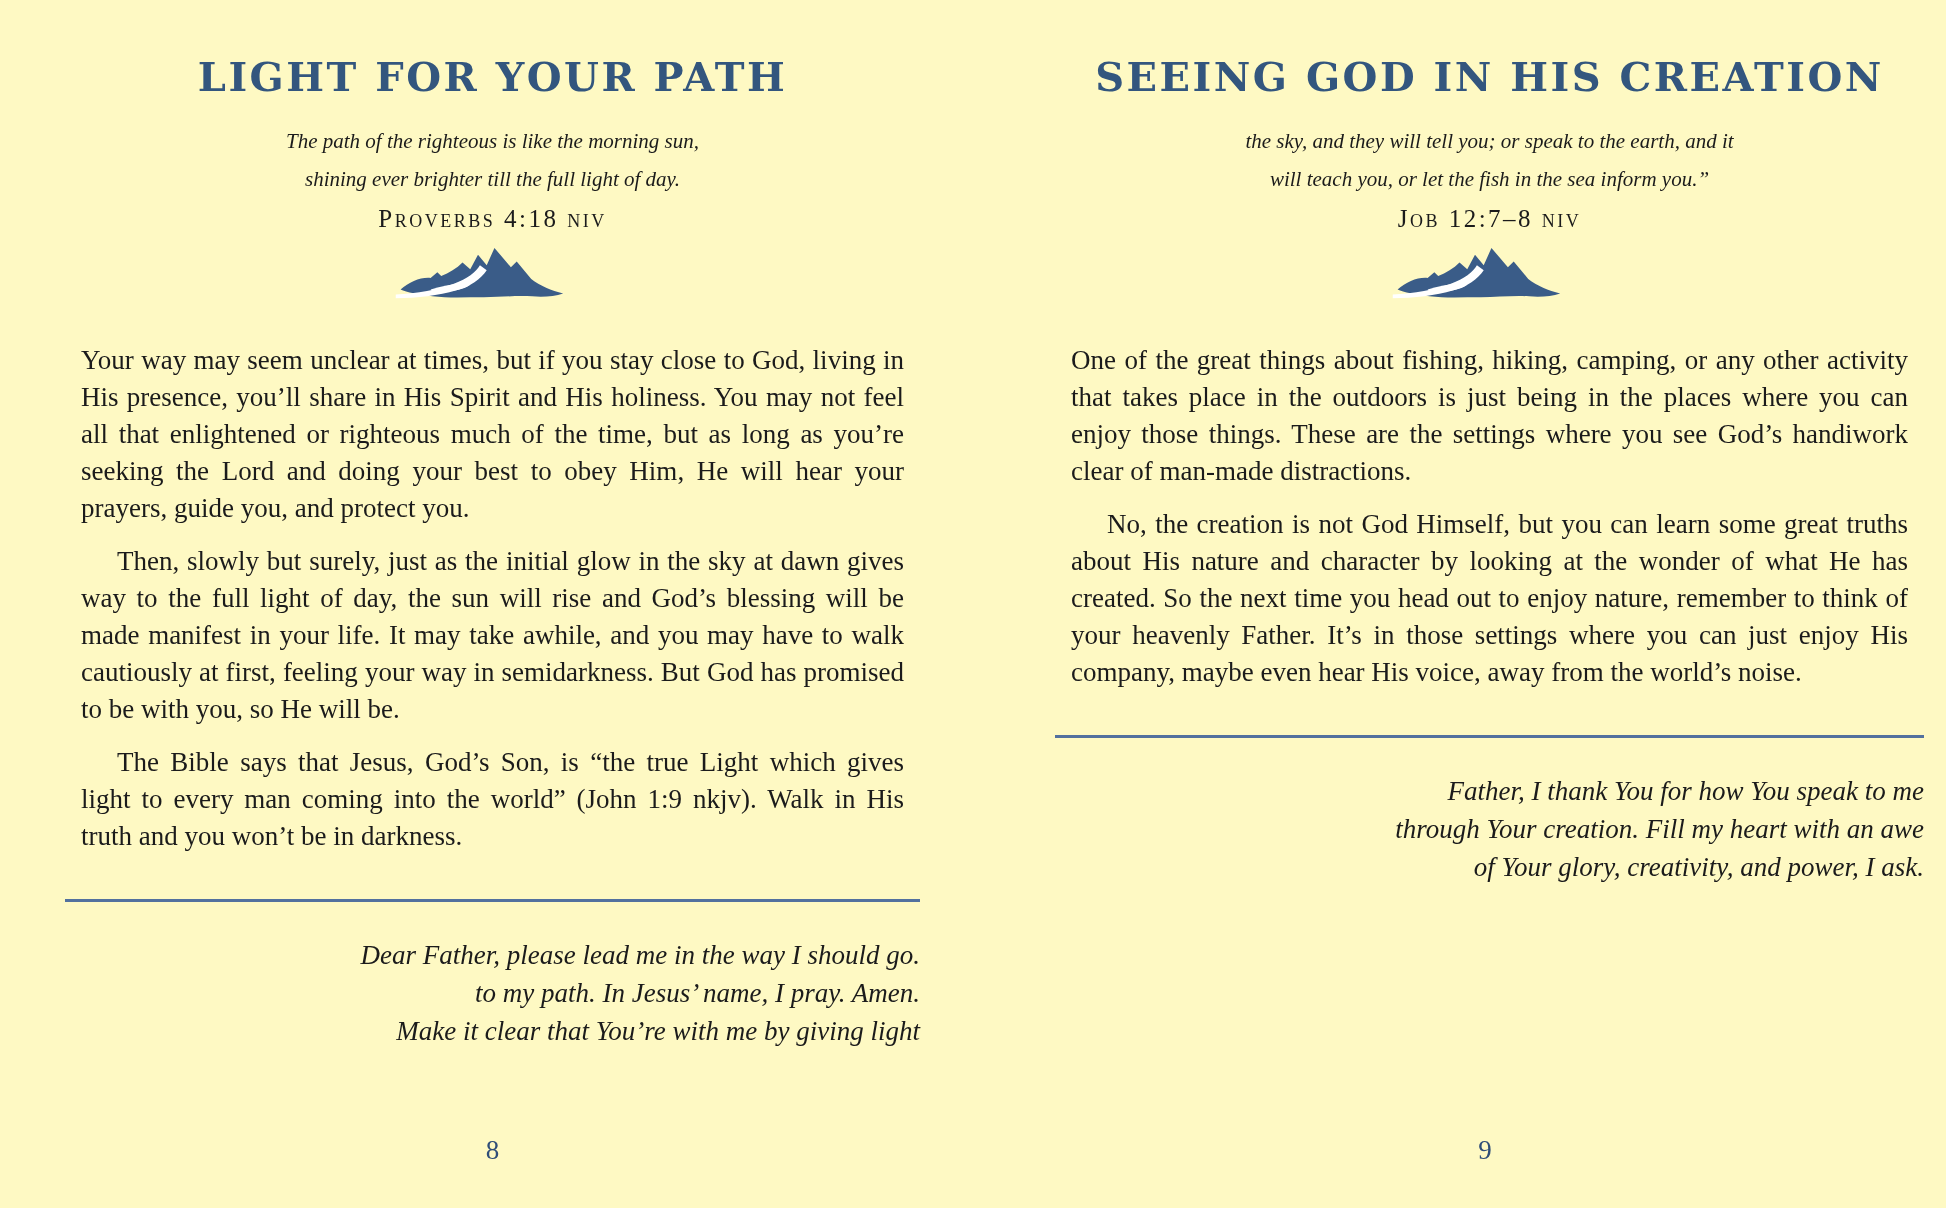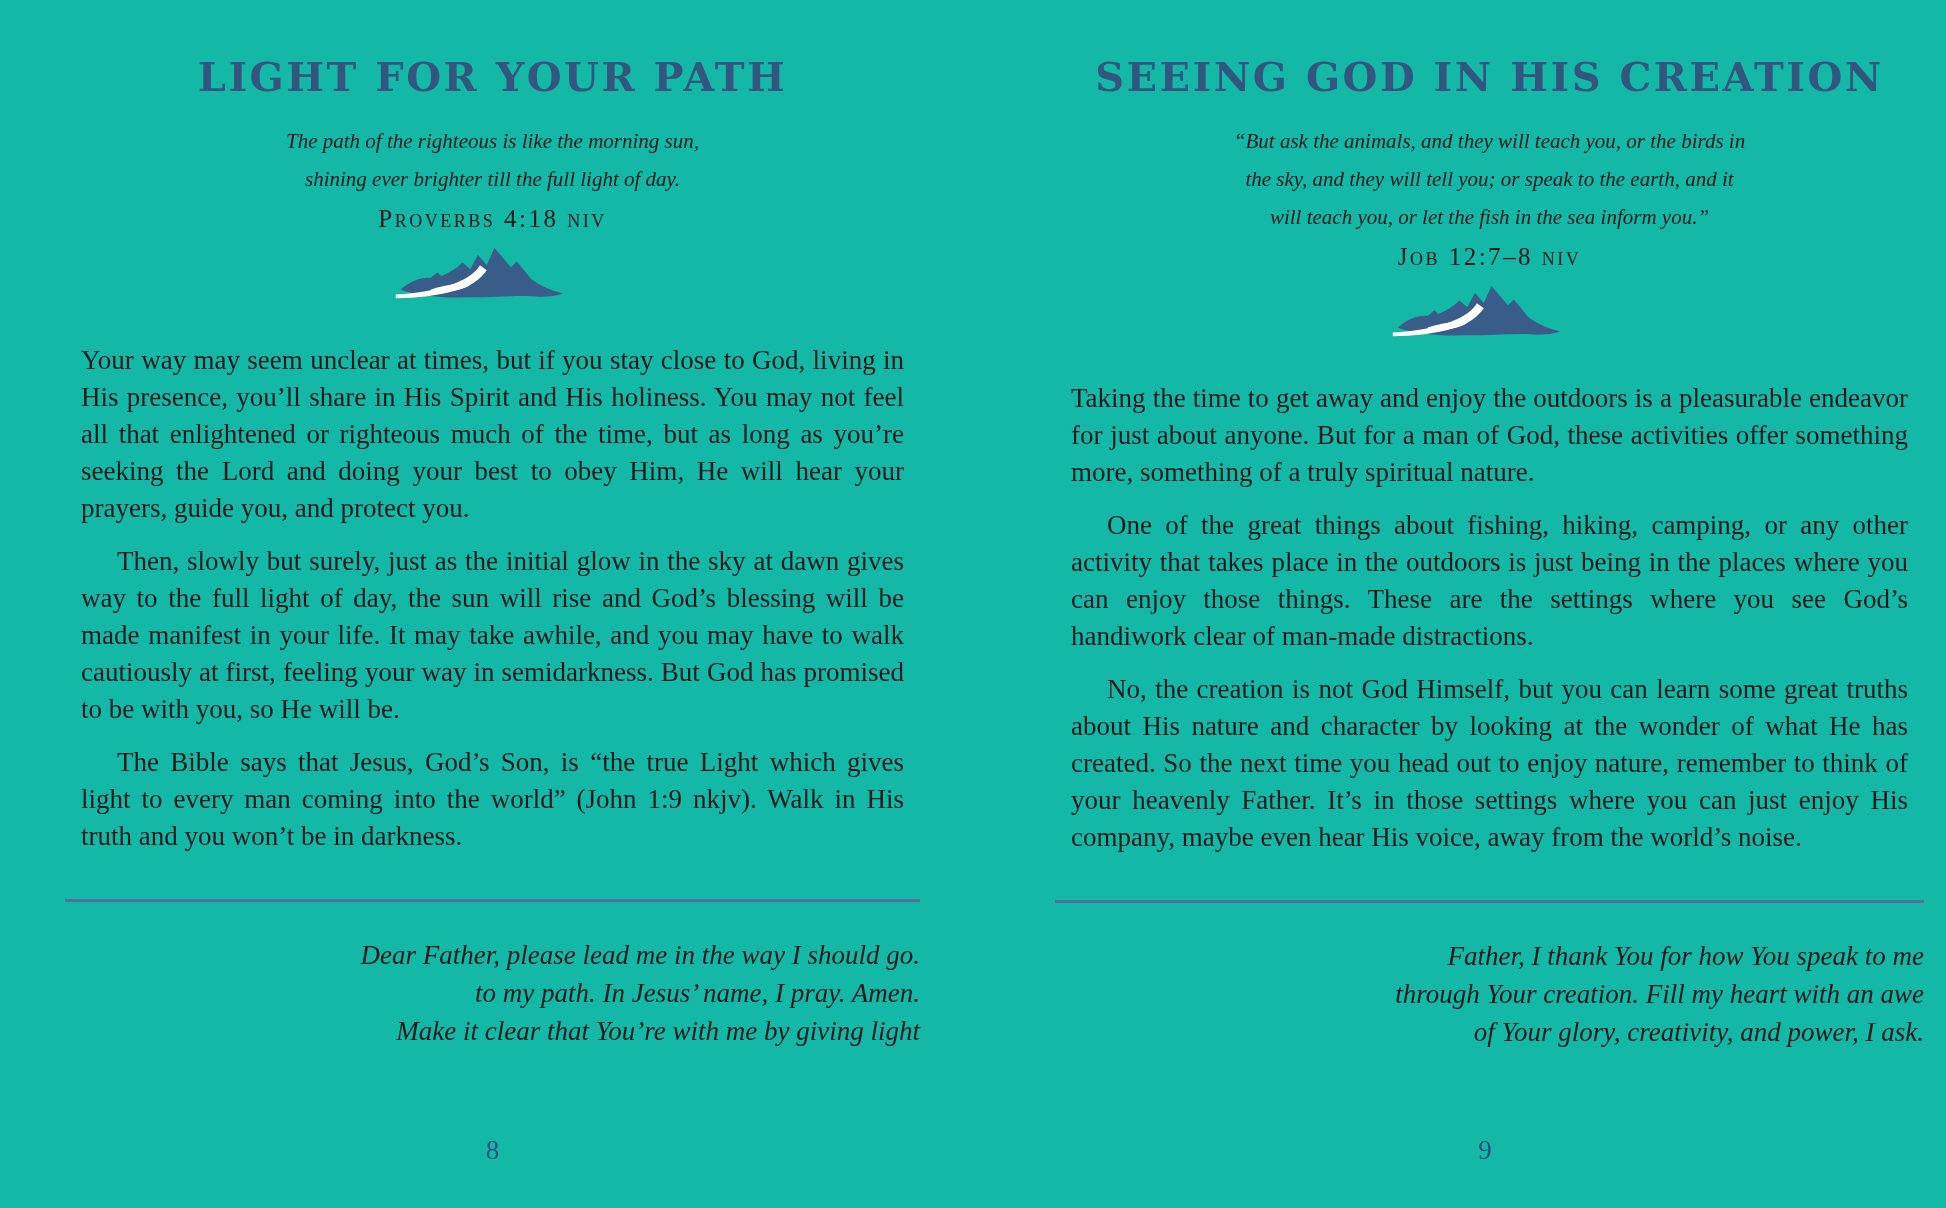--- a/index.html
+++ b/index.html
@@ -3,21 +3,21 @@
 <meta charset="utf-8">
 <style>
   html, body {
     margin: 0;
     padding: 0;
     background: #ffffff;
   }
   .spread {
     width: 1946px;
     height: 1208px;
-    background: #14b8a6;
+    background: #fef9c3;
     display: flex;
     font-family: "Liberation Serif", serif;
     color: #1B1B1B;
     overflow: hidden;
   }
   .page {
     width: 973px;
     height: 1208px;
     box-sizing: border-box;
     position: relative;
@@ -138,37 +138,35 @@
       <div>Make it clear that You’re with me by giving light</div>
     </div>
 
     <div class="page-number">8</div>
   </div>
 
   <div class="page page-right">
     <div class="page-title">SEEING GOD IN HIS CREATION</div>
 
     <div class="epigraph">
-      <div>“But ask the animals, and they will teach you, or the birds in</div>
       <div>the sky, and they will tell you; or speak to the earth, and it</div>
       <div>will teach you, or let the fish in the sea inform you.”</div>
     </div>
 
     <div class="scripture-ref">Job 12:7–8 niv</div>
 
     <div class="logo-wrap">
       <svg viewBox="0 0 205 62" width="200" height="60" aria-hidden="true">
         <path class="mountain-fill" d="M7 45 C16 37 28 32 38 33 L45 27 L49 31 C57 28 65 23 71 17 L79 24 L87 9 L96 20 L104 2 L121 22 L127 16 L142 34 C151 41 163 46 175 49 C166 52 155 53 143 52 C125 51 110 53 93 53 C74 53 56 54 40 52 C26 50 13 48 7 45 Z"></path>
         <path class="river-fill" d="M2 50 C24 49 46 45 62 39 C76 34 85 27 89 20 L96 25 C90 34 79 42 64 46 C47 51 24 54 2 54 Z"></path>
         <path class="river-fill" d="M38 45 C53 40 68 38 79 40 C71 46 55 48 41 47 Z"></path>
       </svg>
     </div>
 
     <div class="body-text">
-      <p class="para">Taking the time to get away and enjoy the outdoors is a pleasurable endeavor for just about anyone. But for a man of God, these activities offer something more, something of a truly spiritual nature.</p>
       <p class="para">One of the great things about fishing, hiking, camping, or any other activity that takes place in the outdoors is just being in the places where you can enjoy those things. These are the settings where you see God’s handiwork clear of man-made distractions.</p>
       <p class="para">No, the creation is not God Himself, but you can learn some great truths about His nature and character by looking at the wonder of what He has created. So the next time you head out to enjoy nature, remember to think of your heavenly Father. It’s in those settings where you can just enjoy His company, maybe even hear His voice, away from the world’s noise.</p>
     </div>
 
     <hr class="section-divider">
 
     <div class="prayer">
       <div>Father, I thank You for how You speak to me</div>
       <div>through Your creation. Fill my heart with an awe</div>
       <div>of Your glory, creativity, and power, I ask.</div>

